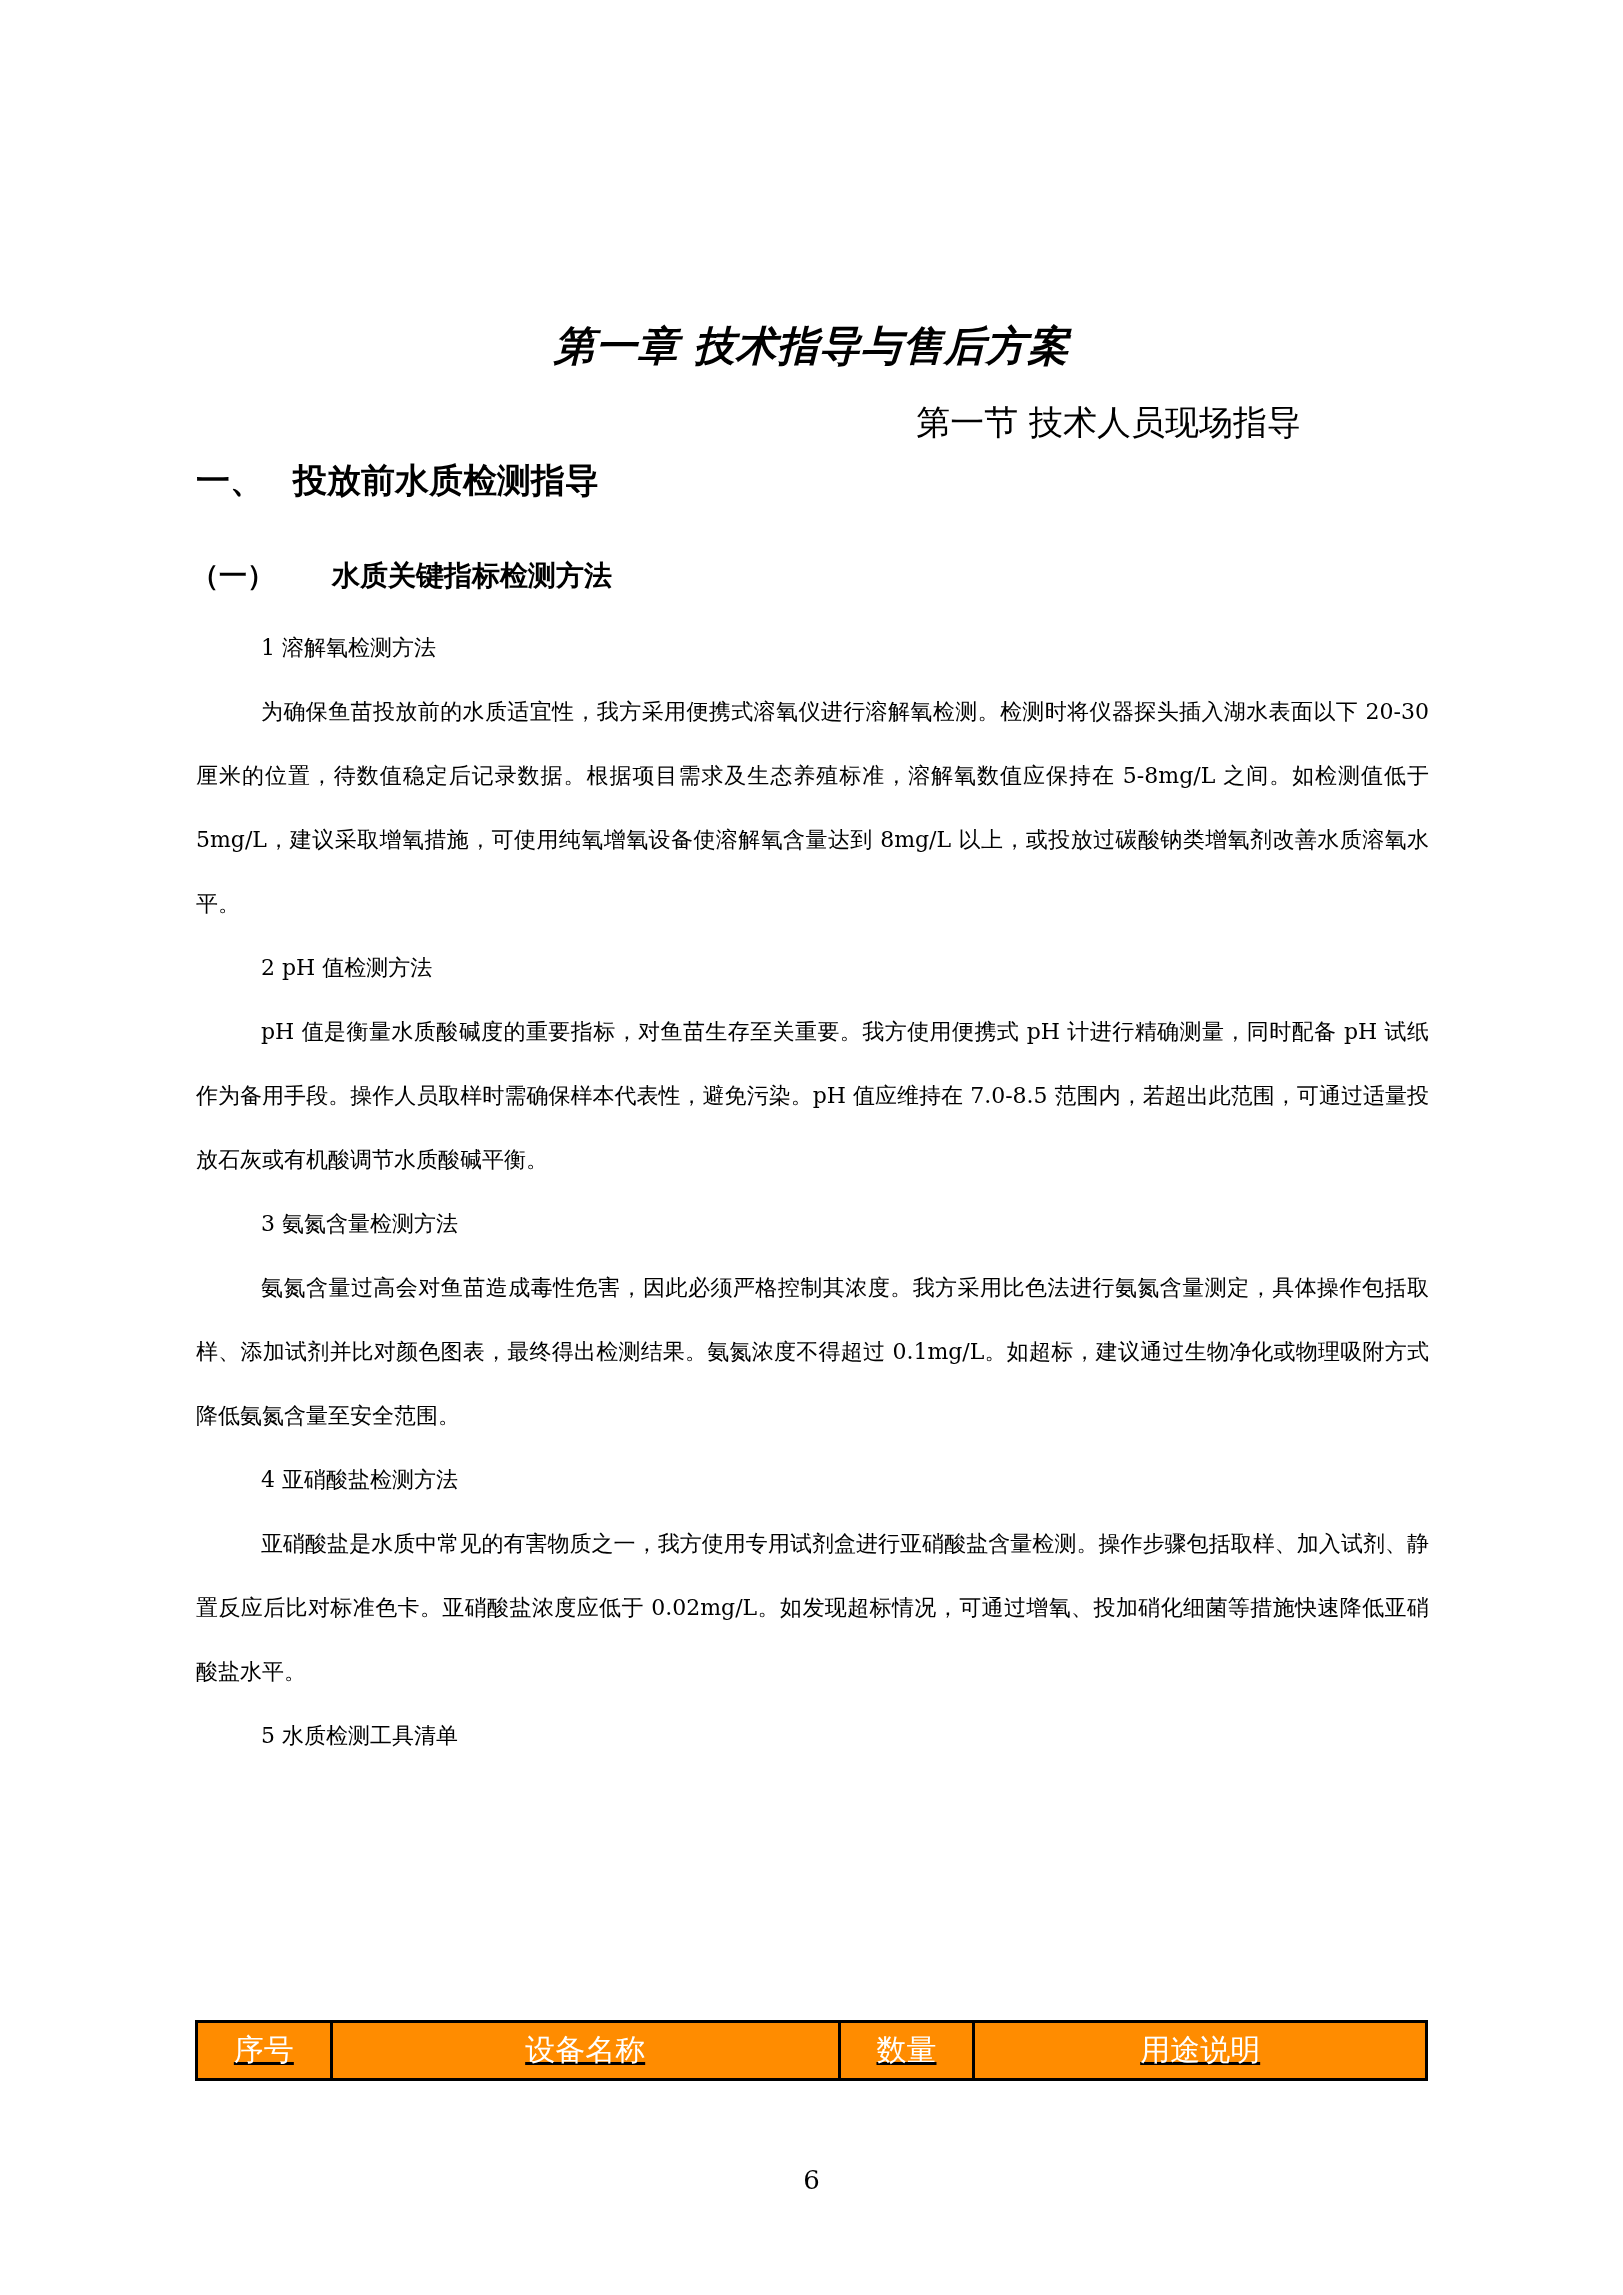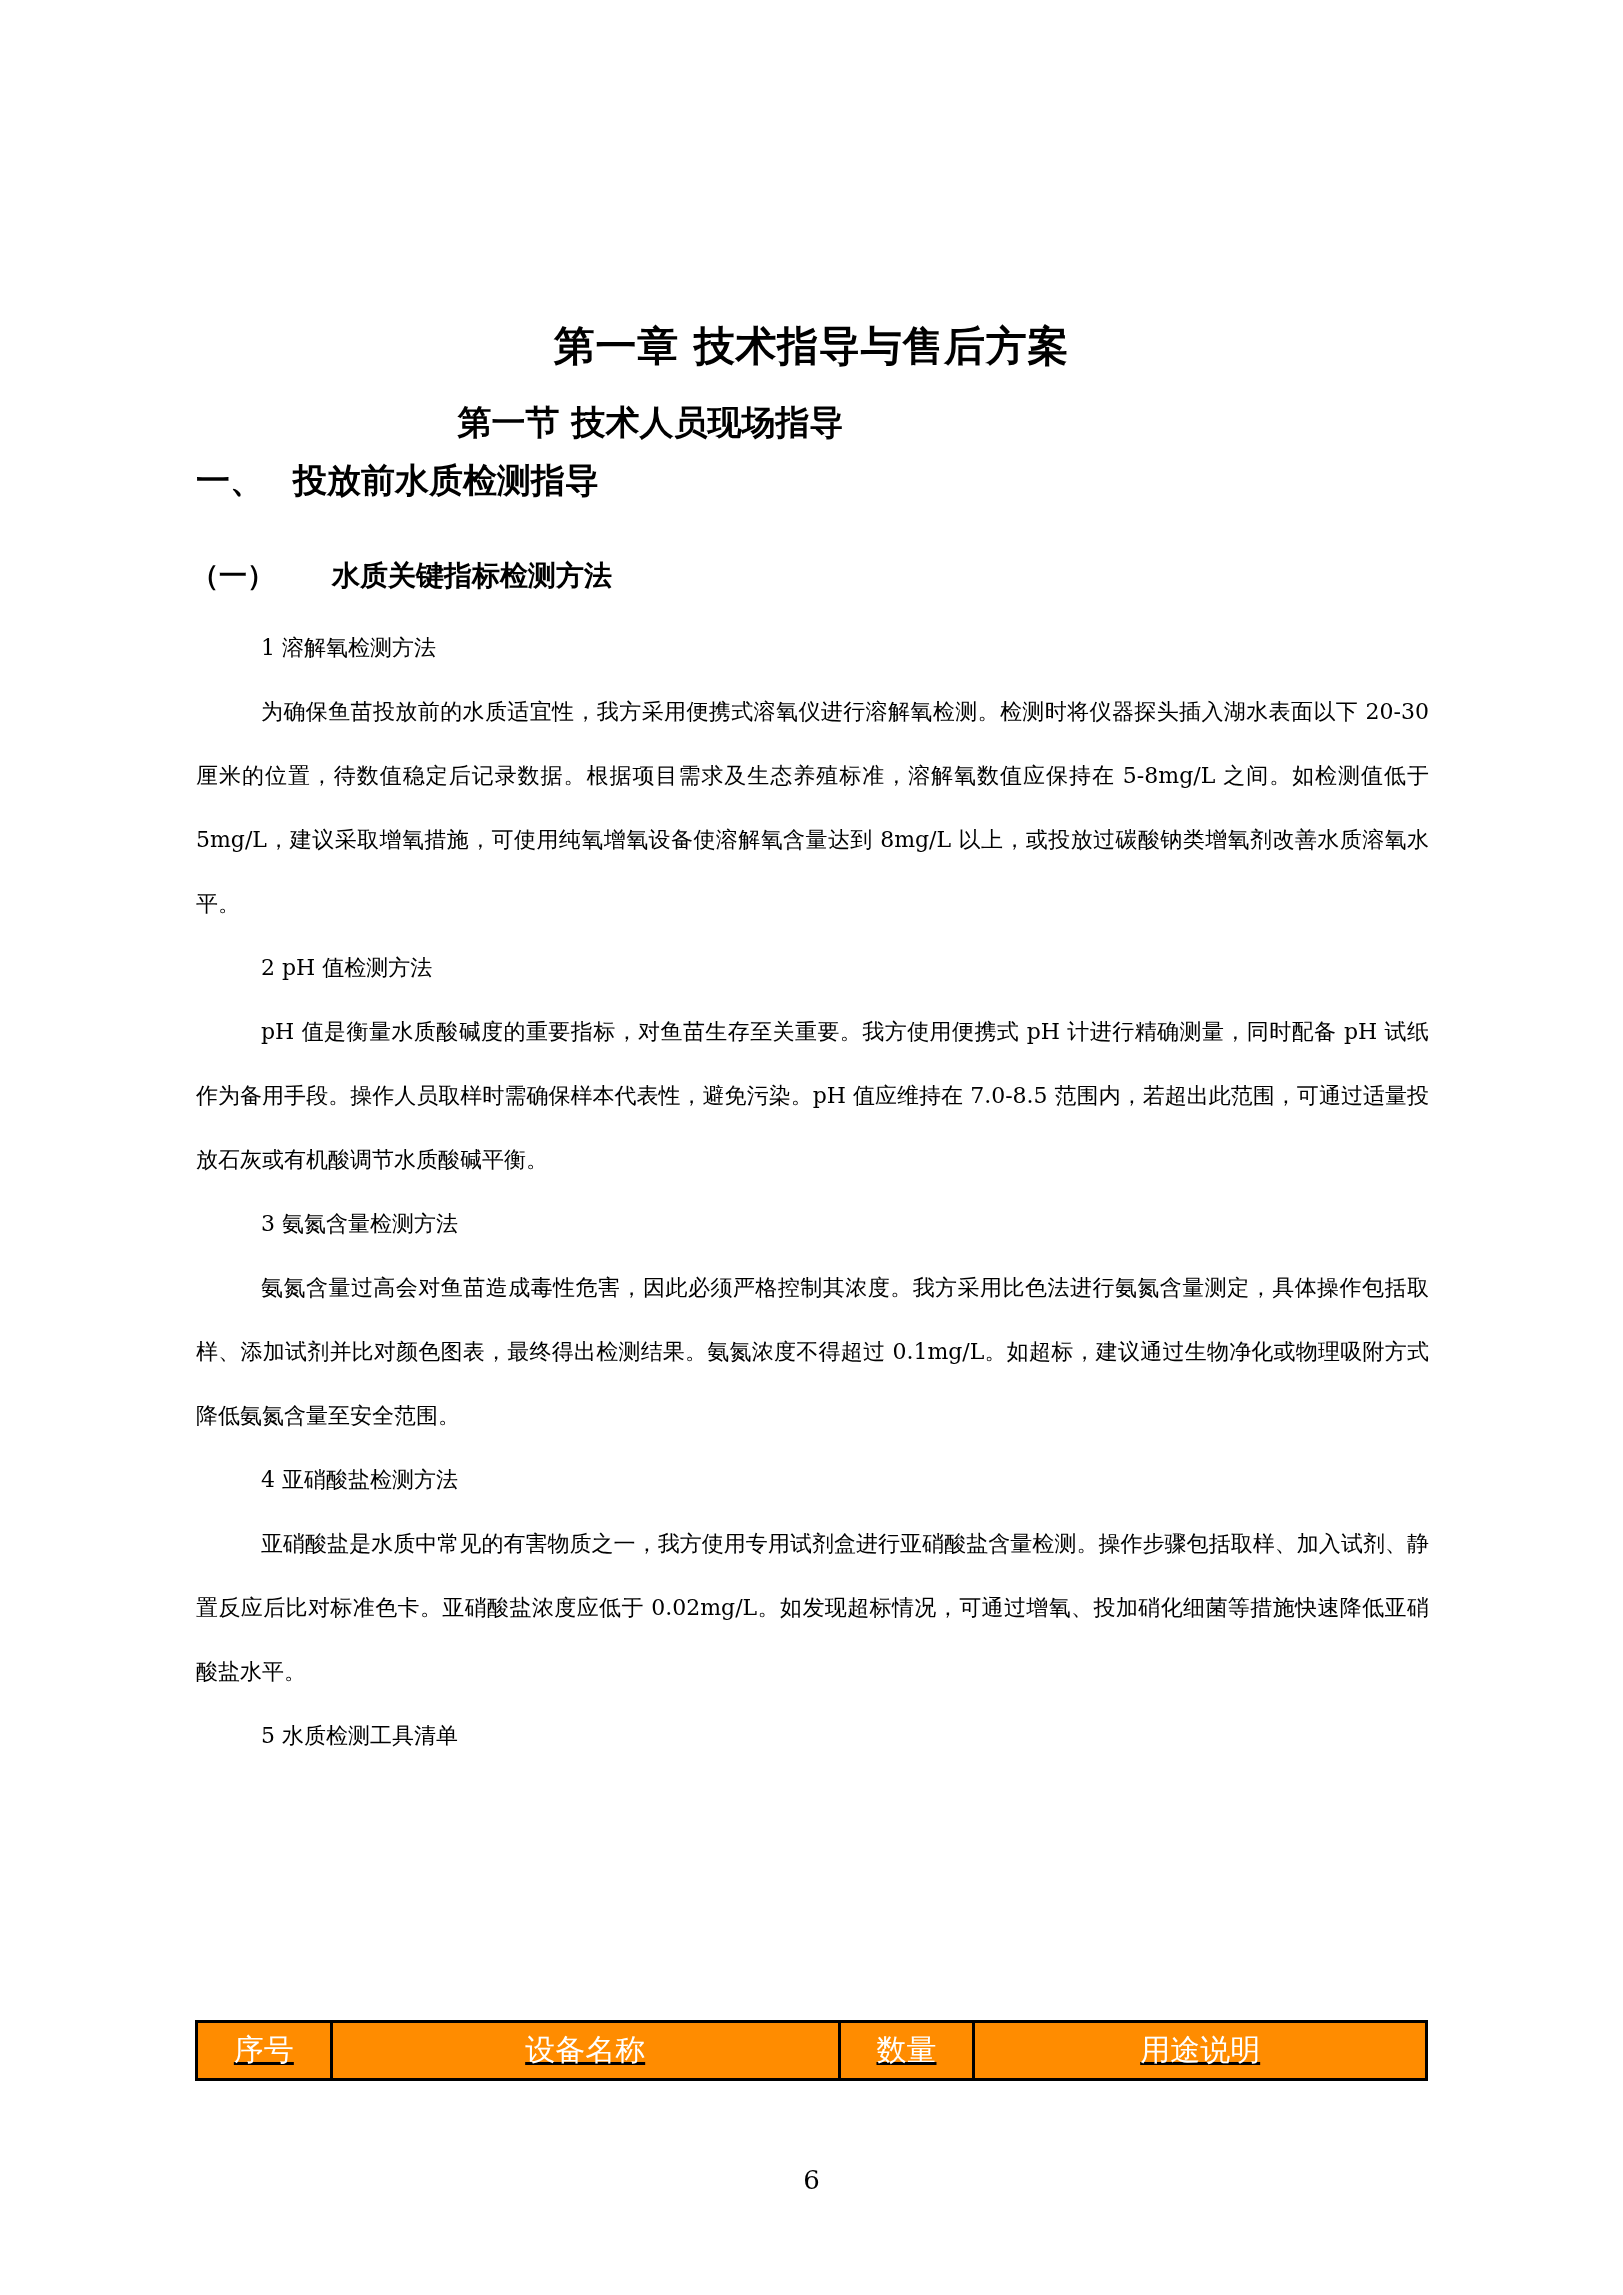--- a/index.html
+++ b/index.html
@@ -1,22 +1,22 @@
 <!DOCTYPE html>
 <html style="font-size:10.5px"><head>
 <meta charset="utf-8">
 <style>
   html, body { margin: 0; padding: 0; background: #ffffff; }
   body { width: 1623px; height: 2295px; position: relative; overflow: hidden;
          font-family: "DejaVu Serif", "Liberation Serif", serif; color: #000; }
   .page { position: absolute; left: 0; top: 0; width: 1623px; height: 2295px; }
   .h-chapter { position: absolute; left: 0; width: 1623px; top: 314px; text-align: center;
-               font-family: "DejaVu Sans", sans-serif; font-weight: bold; font-size: 41px; line-height: 65px; letter-spacing: 0.7px; }
-  .h-section { position: absolute; left: 0; width: 1301px; top: 393px; text-align: center;
-               font-family: "DejaVu Sans", sans-serif; font-weight: bold; font-size: 34px; line-height: 59px; }
+               font-family: "DejaVu Sans", sans-serif; font-weight: bold; font-size: 41px; line-height: 65px; letter-spacing: 0.7px; font-style: italic; }
+  .h-section { position: absolute; left: 0; width: 1301px; top: 393px; text-align: right;
+               font-family: "DejaVu Sans", sans-serif; font-weight: normal; font-size: 34px; line-height: 59px; }
   .h-level1 { position: absolute; left: 196px; top: 451px; font-family: "DejaVu Sans", sans-serif;
               font-weight: bold; font-size: 34px; line-height: 59px; }
   .h-level1 .num { display: inline-block; width: 97px; }
   .h-level2 { position: absolute; left: 191px; top: 546px; font-family: "DejaVu Sans", sans-serif;
               font-weight: bold; font-size: 28px; line-height: 59px; }
   .h-level2 .num { display: inline-block; width: 141px; }
   .body { position: absolute; left: 196px; width: 1233px; top: 616px; font-size: 22px; line-height: 64px; text-align: justify; }
   .body p { margin: 0; text-indent: 65px; }
   .body p.sub { text-indent: 65px; }
   table.tools { position: absolute; left: 195px; top: 2020px; width: 1233px; border-collapse: collapse; text-decoration: underline; }

